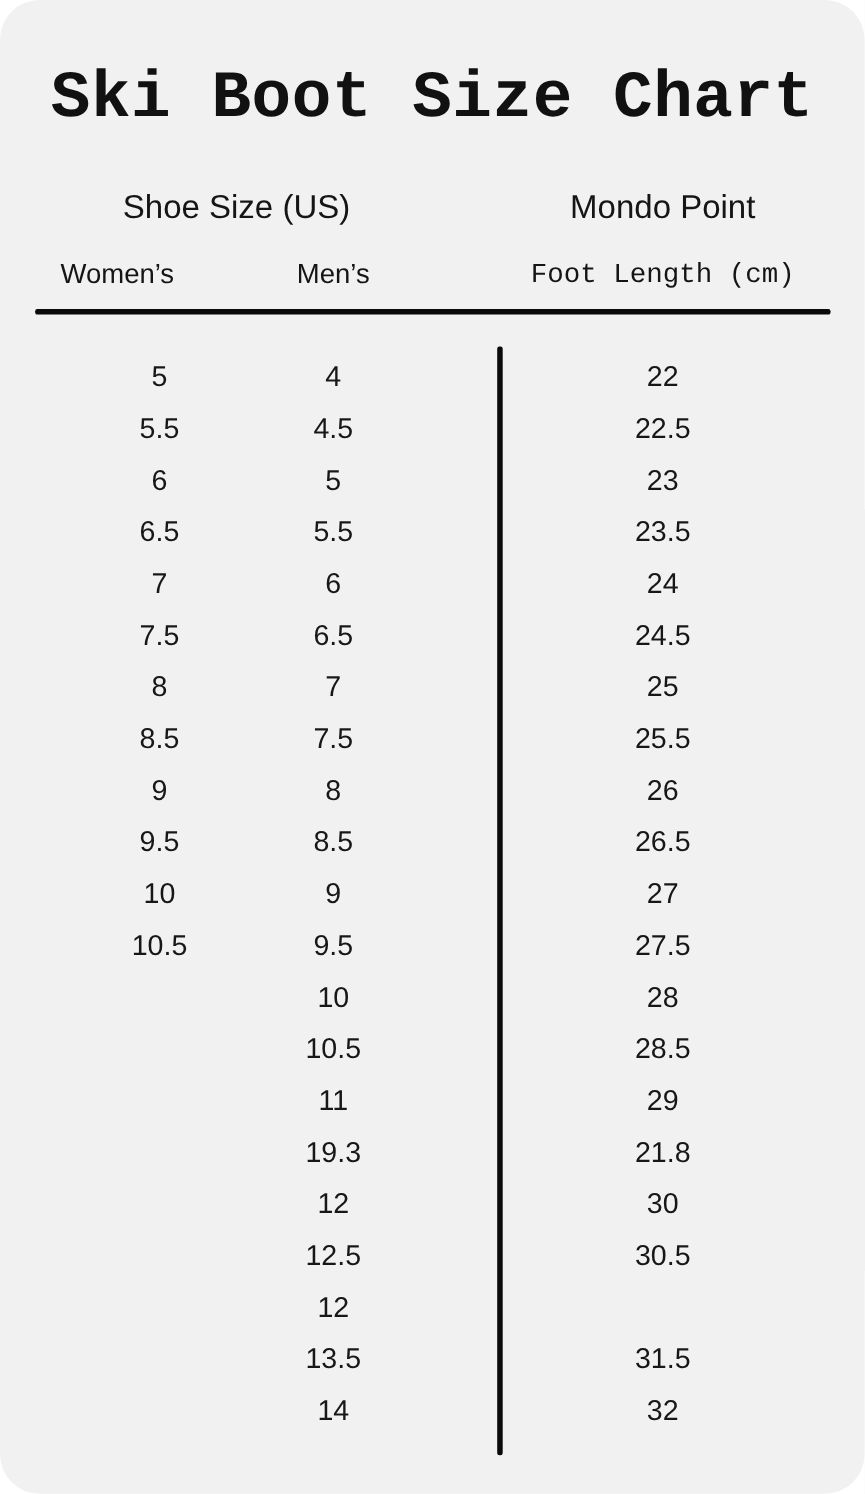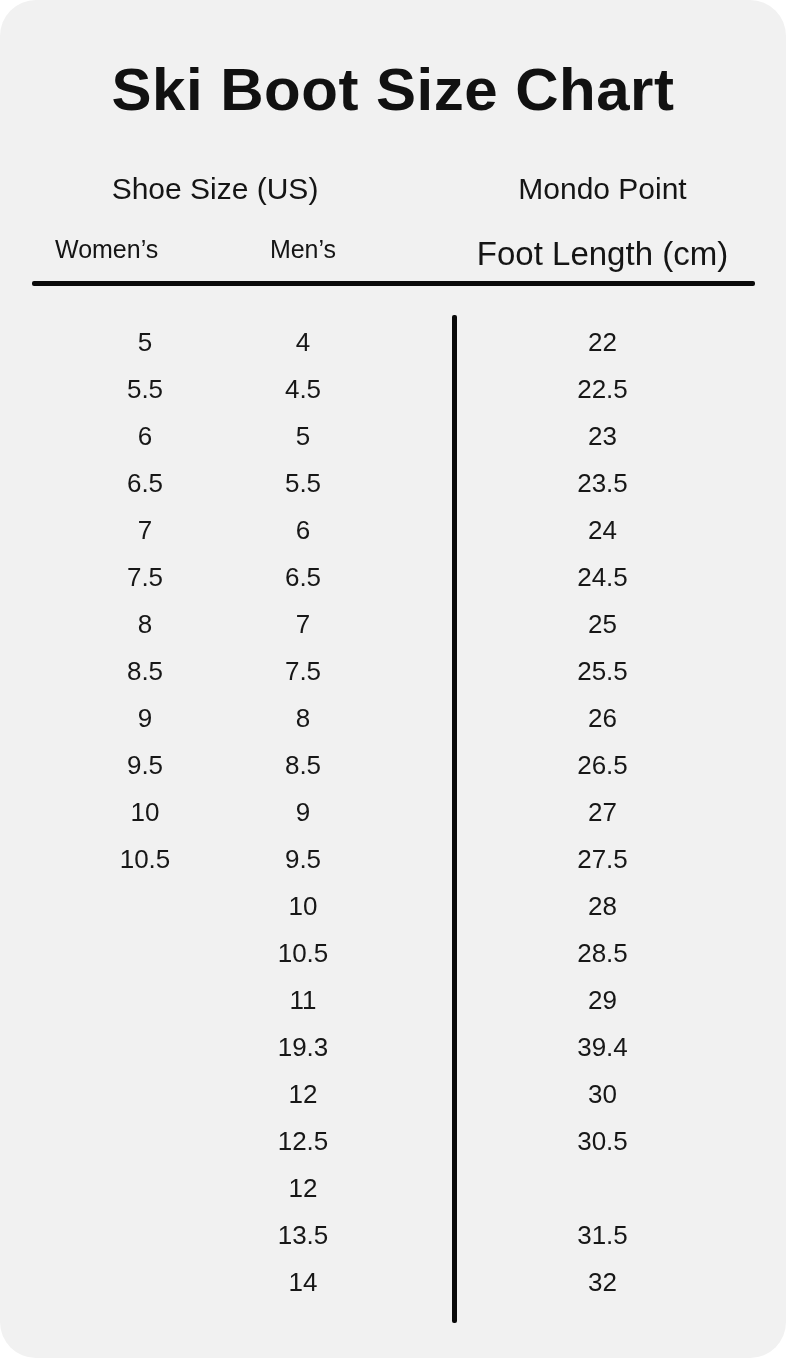--- a/index.html
+++ b/index.html
@@ -30,20 +30,21 @@
     position: absolute;
     left: 0;
     top: 60px;
     width: 786px;
     text-align: center;
     font-size: 60px;
     font-weight: 700;
     letter-spacing: 0.5px;
     color: #111111;
     line-height: 1;
+    font-family: Liberation Mono, monospace;
   }
 
   
   .hdr-shoe {
     position: absolute;
     left: 35px;
     top: 174px;
     width: 360px;
     text-align: center;
     font-size: 30px;
@@ -84,24 +85,25 @@
     font-weight: 400;
     color: #151515;
     line-height: 1;
   }
   .sub-foot {
     position: absolute;
     left: 455px;
     top: 237px;
     width: 295px;
     text-align: center;
-    font-size: 33px;
-    font-weight: 400;
-    color: #151515;
-    line-height: 1;
+    font-size: 25px;
+    font-weight: 400;
+    color: #151515;
+    line-height: 1;
+    font-family: Liberation Mono, monospace;
   }
 
   .rule-h {
     position: absolute;
     left: 32px;
     top: 281px;
     width: 723px;
     height: 5px;
     background: #0a0a0a;
     border-radius: 2px;
@@ -227,21 +229,21 @@
       <div class="row">
         <div class="cell cell-men">10.5</div>
         <div class="cell cell-mondo">28.5</div>
       </div>
       <div class="row">
         <div class="cell cell-men">11</div>
         <div class="cell cell-mondo">29</div>
       </div>
       <div class="row">
         <div class="cell cell-men">19.3</div>
-        <div class="cell cell-mondo">39.4</div>
+        <div class="cell cell-mondo">21.8</div>
       </div>
       <div class="row">
         <div class="cell cell-men">12</div>
         <div class="cell cell-mondo">30</div>
       </div>
       <div class="row">
         <div class="cell cell-men">12.5</div>
         <div class="cell cell-mondo">30.5</div>
       </div>
       <div class="row">

